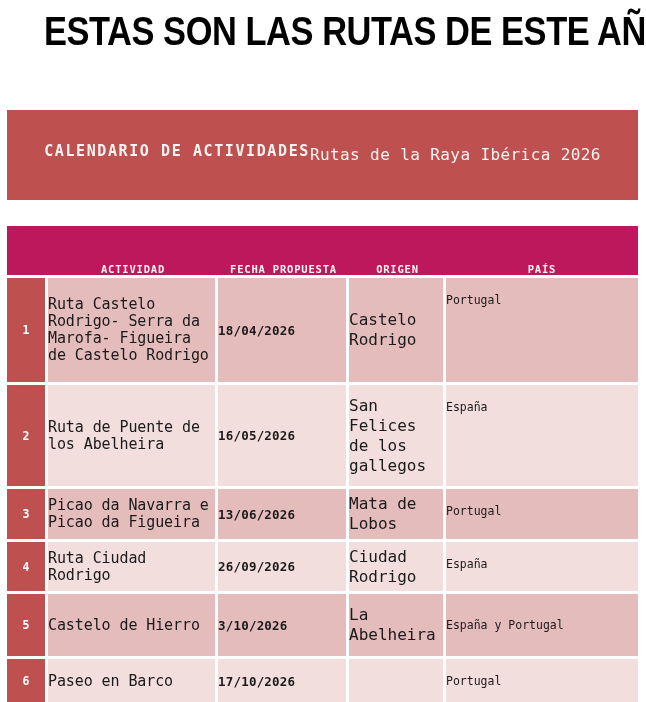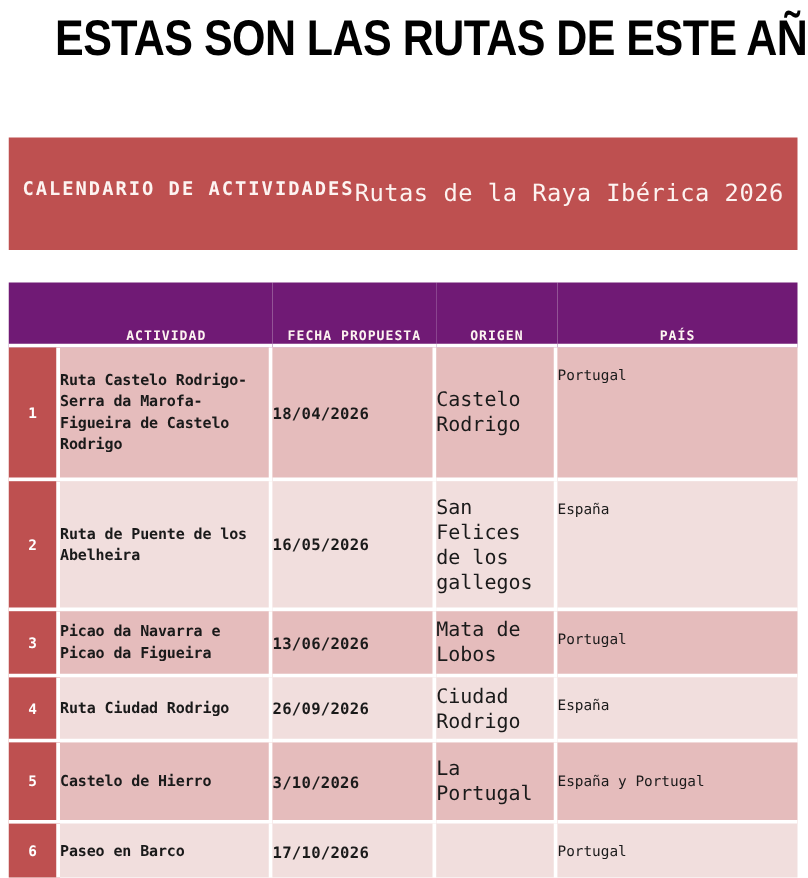--- a/index.html
+++ b/index.html
@@ -52,21 +52,21 @@
     font-size: 15px;
     letter-spacing: 1.6px;
     line-height: 20px;
     margin-bottom: 9px;
     white-space: nowrap;
   }
   .banner-subtitle {
     color: #fdf3f1;
     font-family: "DejaVu Sans Mono", monospace;
     font-weight: normal;
-    font-size: 19px;
+    font-size: 16px;
     letter-spacing: 0.4px;
     line-height: 20px;
     white-space: nowrap;
   }
 
   
   .table-wrap {
     position: absolute;
     left: 7px;
     top: 226px;
@@ -86,21 +86,21 @@
 
   
   col.c-num  { width: 41px; }
   col.c-act  { width: 170px; }
   col.c-fec  { width: 131px; }
   col.c-ori  { width: 97px; }
   col.c-pai  { width: 192px; }
 
   
   thead th {
-    background: #701a75;
+    background: #be185d;
     color: #fdf3f1;
     height: 49px;
     vertical-align: bottom;
     font-family: "DejaVu Sans Mono", monospace;
     font-weight: bold;
     font-size: 10.5px;
     letter-spacing: 0.8px;
     text-align: center;
     padding-bottom: 6px;
     border-bottom: 3px solid #ffffff;
@@ -130,22 +130,22 @@
     color: #1a1a1a;
     padding: 2px 4px;
     box-sizing: border-box;
   }
   td.cell:last-child { border-right: none; }
 
   tr.shade-dark td.cell { background: #e5bcbc; }
   tr.shade-light td.cell { background: #f1dedd; }
 
   td.act {
-    font-weight: bold;
-    font-size: 12px;
+    font-weight: normal;
+    font-size: 15px;
     line-height: 17px;
     letter-spacing: -0.1px;
   }
   td.fec {
     font-weight: bold;
     font-size: 12.5px;
     letter-spacing: 0.2px;
   }
   td.ori {
     font-weight: normal;
@@ -226,21 +226,21 @@
         <td class="cell act">Ruta Ciudad Rodrigo</td>
         <td class="cell fec">26/09/2026</td>
         <td class="cell ori">Ciudad Rodrigo</td>
         <td class="cell pai top-align">España</td>
       </tr>
 
       <tr class="r5 shade-dark">
         <td class="num">5</td>
         <td class="cell act">Castelo de Hierro</td>
         <td class="cell fec">3/10/2026</td>
-        <td class="cell ori">La Portugal</td>
+        <td class="cell ori">La Abelheira</td>
         <td class="cell pai">España y Portugal</td>
       </tr>
 
       <tr class="r6 shade-light">
         <td class="num">6</td>
         <td class="cell act">Paseo en Barco</td>
         <td class="cell fec">17/10/2026</td>
         <td class="cell ori"></td>
         <td class="cell pai">Portugal</td>
       </tr>

